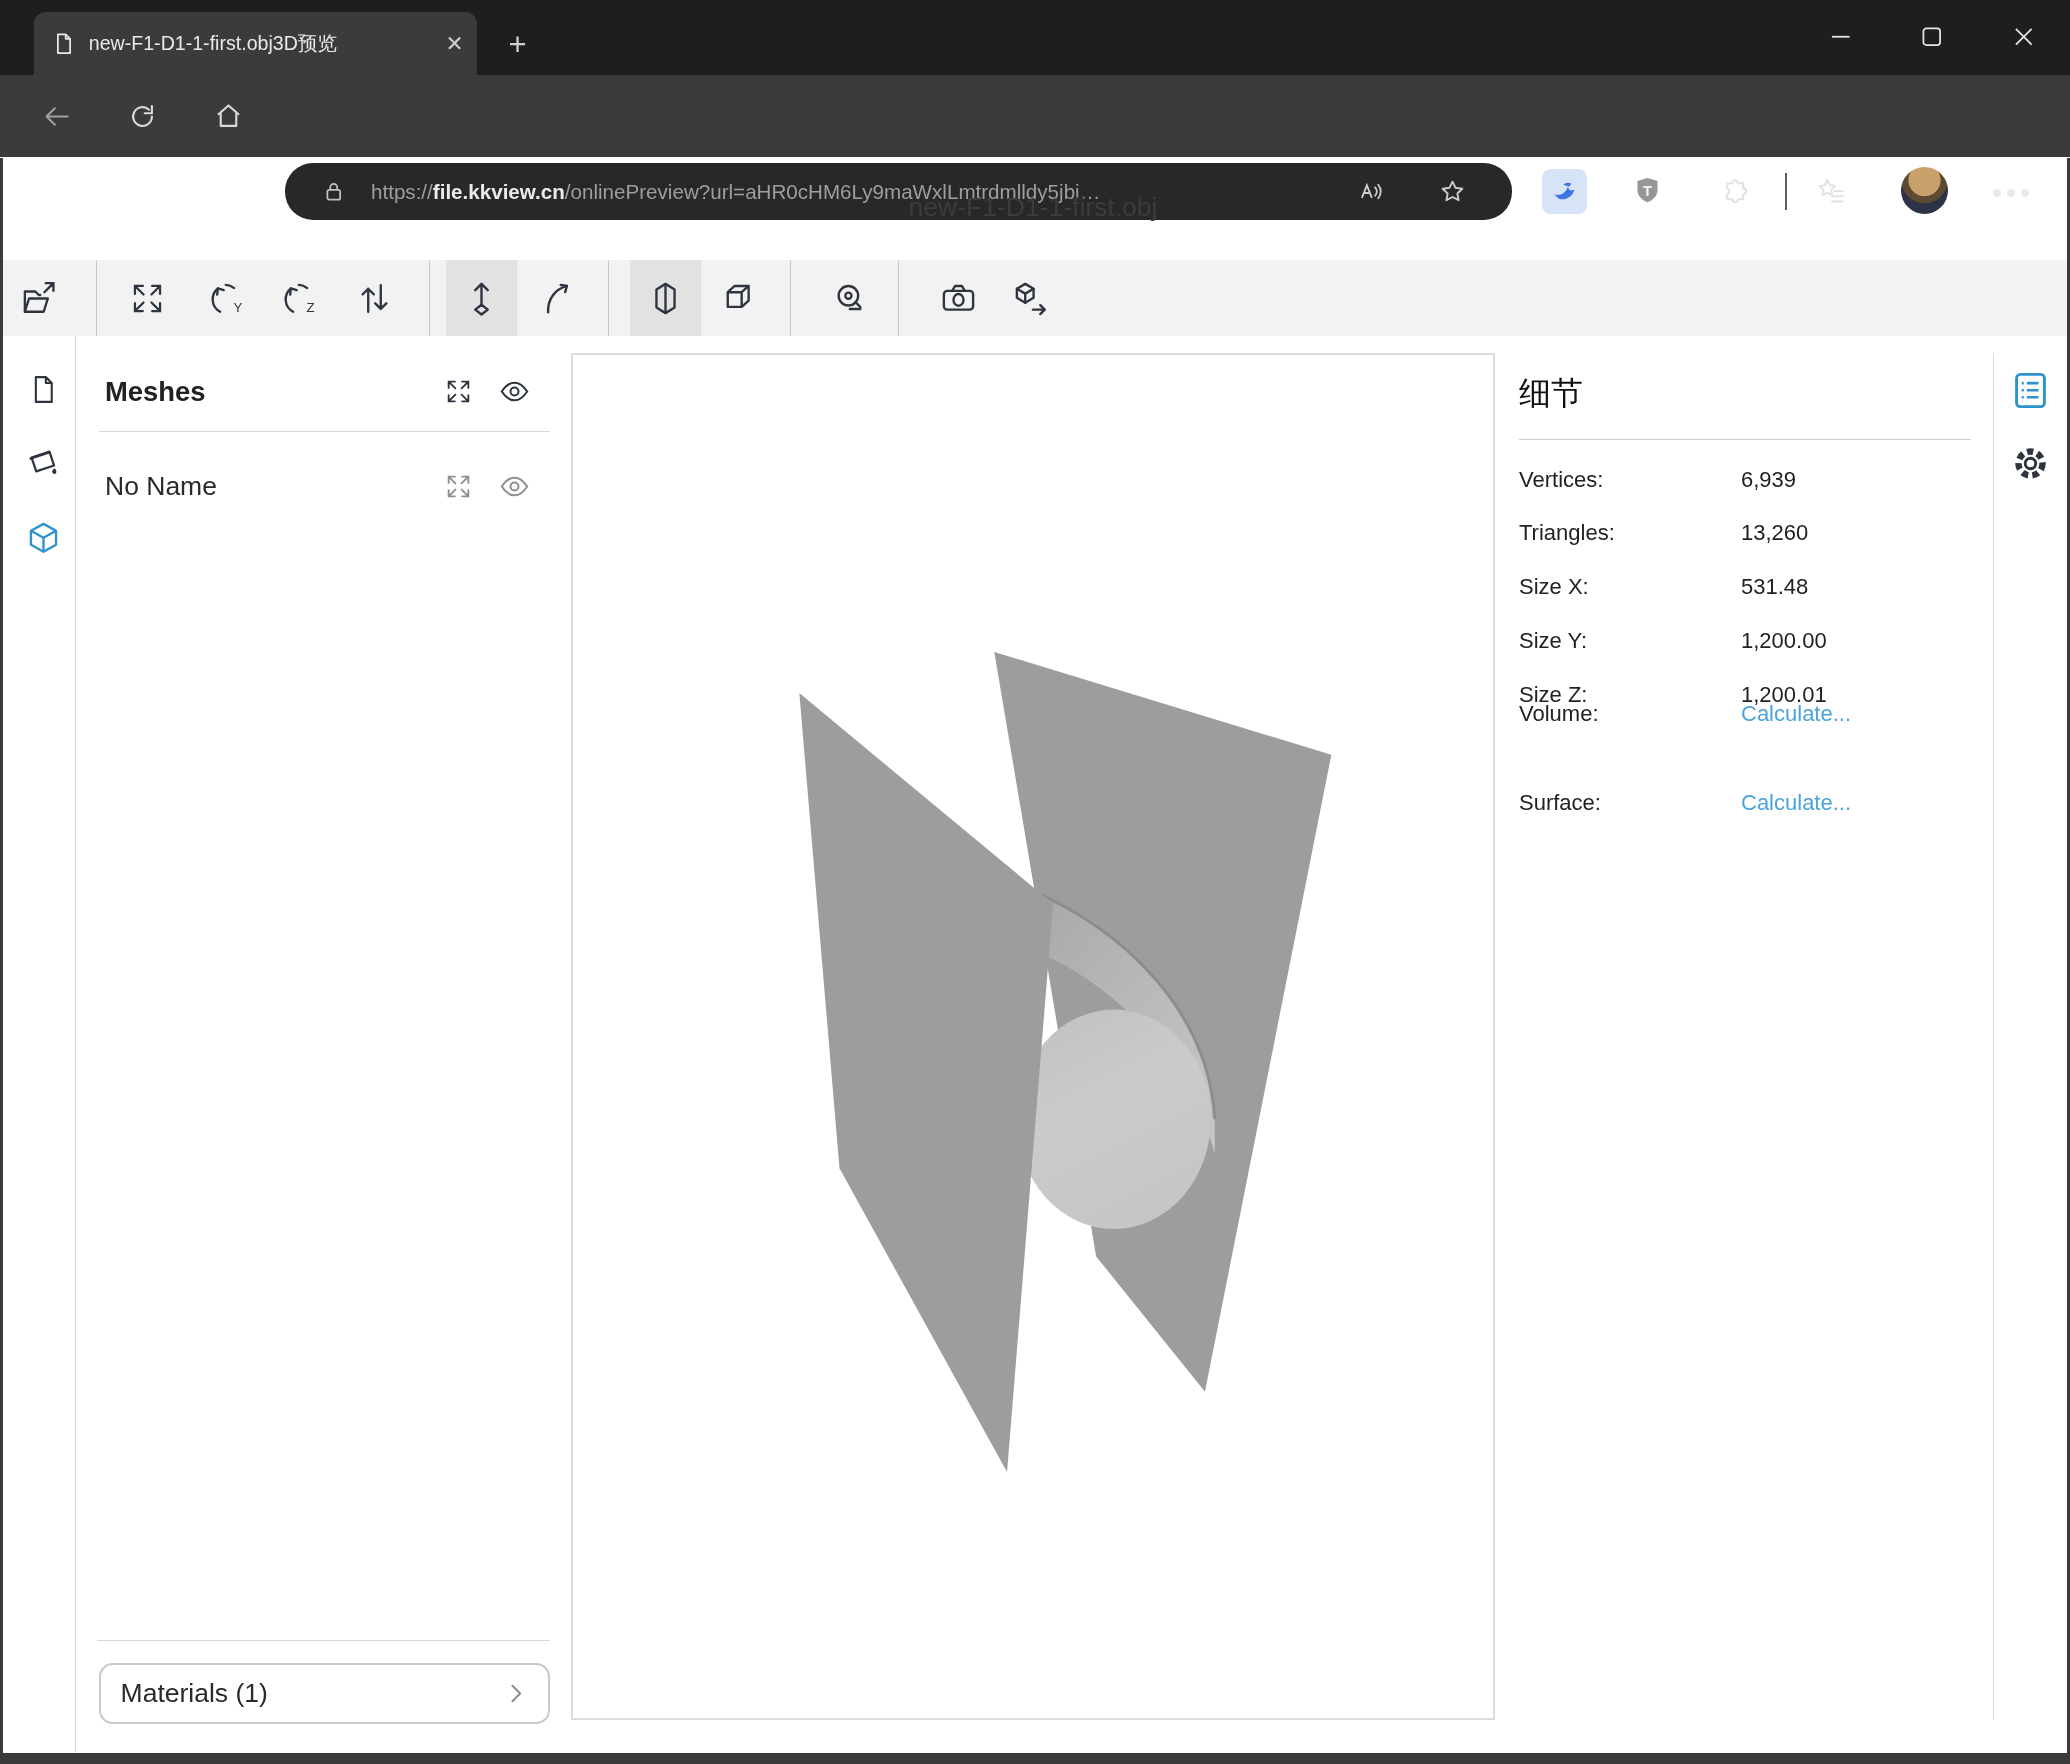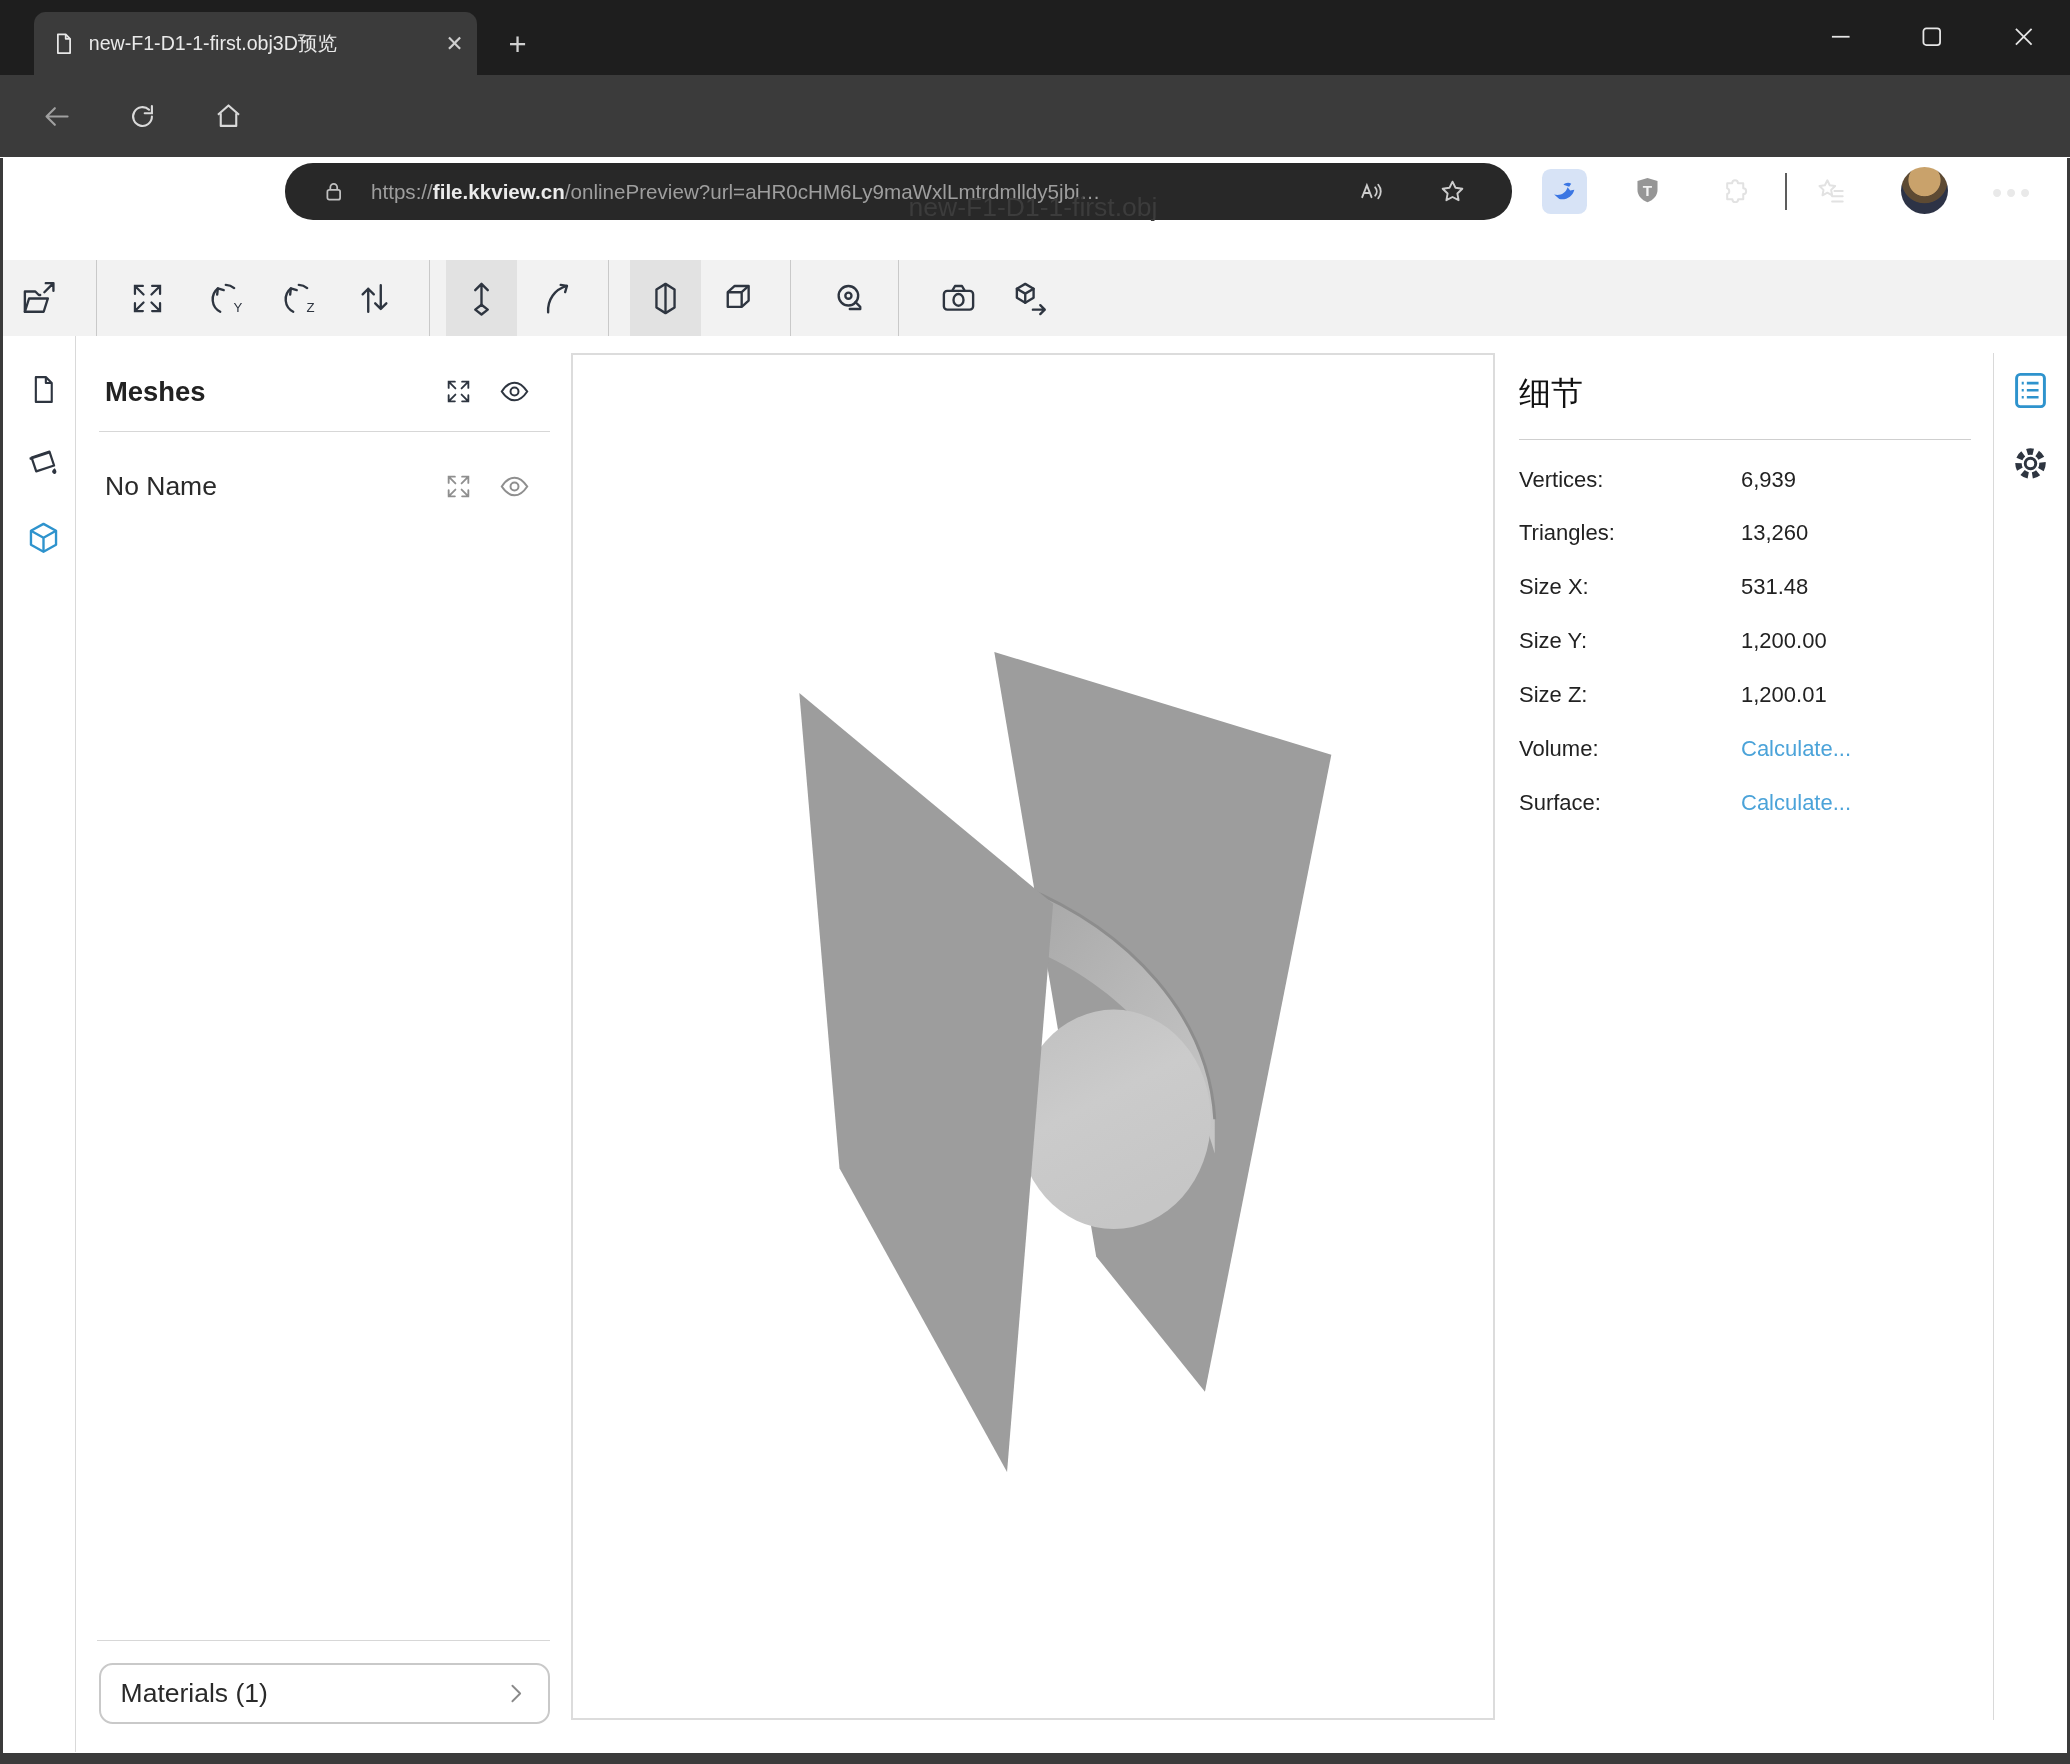--- a/index.html
+++ b/index.html
@@ -371,21 +371,21 @@
     <span class="dvalue">531.48</span>
   </div>
   <div class="drow" style="top:628px">
     <span class="dlabel">Size Y:</span>
     <span class="dvalue">1,200.00</span>
   </div>
   <div class="drow" style="top:682px">
     <span class="dlabel">Size Z:</span>
     <span class="dvalue">1,200.01</span>
   </div>
-  <div class="drow" style="top:736px">
+  <div class="drow" style="top:701px">
     <span class="dlabel">Volume:</span>
     <span class="dvalue link">Calculate...</span>
   </div>
   <div class="drow" style="top:790px">
     <span class="dlabel">Surface:</span>
     <span class="dvalue link">Calculate...</span>
   </div>
 
   <div class="rstrip-div"></div>
   <div class="rico" style="top:369px;color:#2e93cd">

